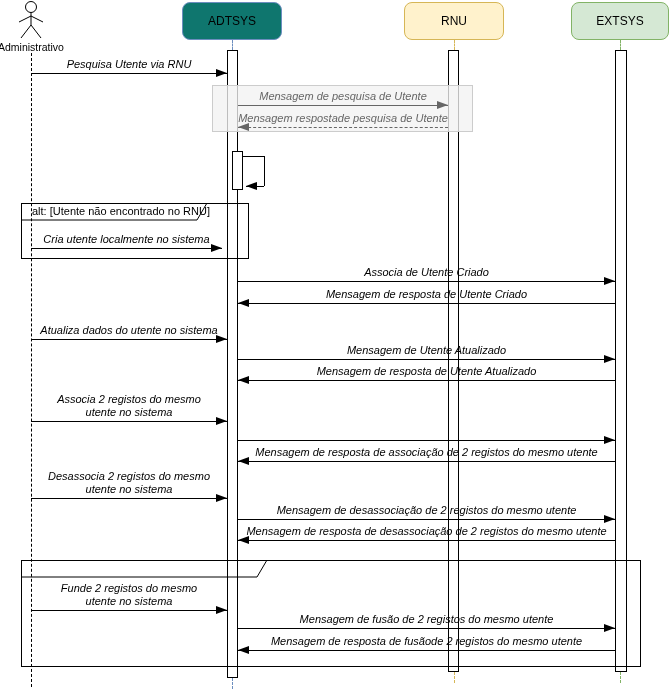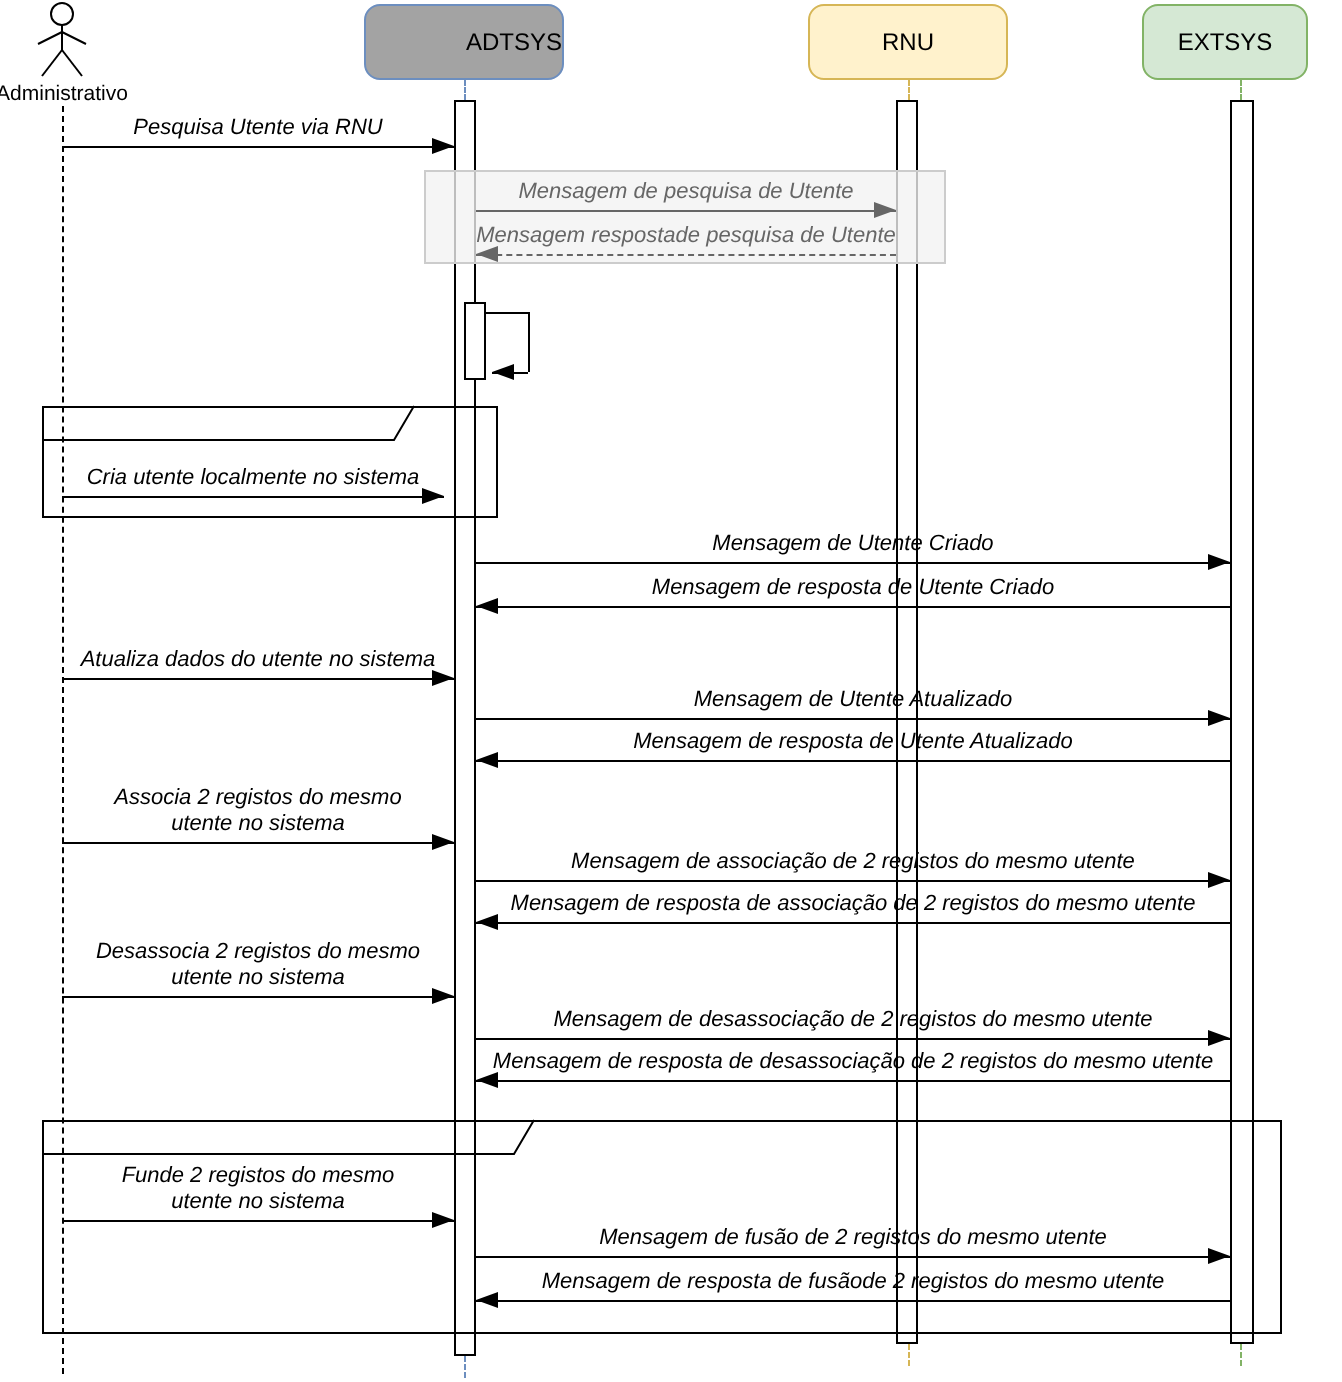--- a/index.html
+++ b/index.html
@@ -32,59 +32,59 @@
     <div class="abs" style="left: 615px; top: 50px; width: 12px; height: 622px; background: rgb(255, 255, 255); border: 1px solid rgb(0, 0, 0);"></div>
     <div class="abs" style="left: 232px; top: 151px; width: 11px; height: 39px; background: rgb(255, 255, 255); border: 1px solid rgb(0, 0, 0);"></div>
     <div class="abs" style="left: 243px; top: 156px; width: 21px; height: 0px; border-top: 1px solid rgb(0, 0, 0);"></div>
     <div class="abs" style="left: 264px; top: 156px; width: 0px; height: 30px; border-left: 1px solid rgb(0, 0, 0);"></div>
     <div class="abs" style="left: 246px; top: 186px; width: 18px; height: 0px; border-top: 1px solid rgb(0, 0, 0);"></div>
     <div class="abs" style="width: 0px; height: 0px; top: 182px; border-top: 4px solid transparent; border-bottom: 4px solid transparent; left: 246px; border-right: 11px solid rgb(0, 0, 0);"></div>
     <div class="abs" style="left: 21px; top: 203px; width: 228px; height: 56px; border: 1px solid rgb(0, 0, 0); background: transparent;"></div>
     <svg width="190" height="19" style="position: absolute; left: 21px; top: 203px; overflow: visible;">
       <polyline points="0,17 176,17 186,0" fill="none" stroke="#000000"></polyline>
     </svg>
+    <div class="abs frame-label" style="left: 32px; top: 204px;">alt: [Utente não encontrado no RNU]</div>
     <div class="abs" style="left: 21px; top: 560px; width: 620px; height: 107px; border: 1px solid rgb(0, 0, 0); background: transparent;"></div>
     <svg width="250" height="19" style="position: absolute; left: 21px; top: 560px; overflow: visible;">
       <polyline points="0,17 236,17 246,0" fill="none" stroke="#000000"></polyline>
     </svg>
     <div class="abs" style="left: 212px; top: 85px; width: 261px; height: 47px; background: rgba(242, 242, 242, 0.78); border: 1px solid rgb(204, 204, 204);"></div>
     <div class="abs" style="left: 31px; top: 73px; width: 196px; height: 0px; border-top: 1px solid rgb(0, 0, 0);"></div>
     <div class="abs" style="width: 0px; height: 0px; top: 69px; border-top: 4px solid transparent; border-bottom: 4px solid transparent; left: 216px; border-left: 11px solid rgb(0, 0, 0);"></div>
     <div class="abs msg-label" style="left: 11px; top: 58px; width: 236px; color: rgb(0, 0, 0);">Pesquisa Utente via RNU</div>
     <div class="abs" style="left: 238px; top: 105px; width: 210px; height: 0px; border-top: 1px solid rgb(102, 102, 102);"></div>
     <div class="abs" style="width: 0px; height: 0px; top: 101px; border-top: 4px solid transparent; border-bottom: 4px solid transparent; left: 437px; border-left: 11px solid rgb(102, 102, 102);"></div>
     <div class="abs msg-label" style="left: 218px; top: 90px; width: 250px; color: rgb(102, 102, 102);">Mensagem de pesquisa de Utente</div>
     <div class="abs" style="left: 238px; top: 127px; width: 210px; height: 0px; border-top: 1px dashed rgb(102, 102, 102);"></div>
     <div class="abs" style="width: 0px; height: 0px; top: 123px; border-top: 4px solid transparent; border-bottom: 4px solid transparent; left: 238px; border-right: 11px solid rgb(102, 102, 102);"></div>
     <div class="abs msg-label" style="left: 218px; top: 112px; width: 250px; color: rgb(102, 102, 102);">Mensagem respostade pesquisa de Utente</div>
     <div class="abs" style="left: 31px; top: 248px; width: 191px; height: 0px; border-top: 1px solid rgb(0, 0, 0);"></div>
     <div class="abs" style="width: 0px; height: 0px; top: 244px; border-top: 4px solid transparent; border-bottom: 4px solid transparent; left: 211px; border-left: 11px solid rgb(0, 0, 0);"></div>
     <div class="abs msg-label" style="left: 11px; top: 233px; width: 231px; color: rgb(0, 0, 0);">Cria utente localmente no sistema</div>
     <div class="abs" style="left: 238px; top: 281px; width: 377px; height: 0px; border-top: 1px solid rgb(0, 0, 0);"></div>
     <div class="abs" style="width: 0px; height: 0px; top: 277px; border-top: 4px solid transparent; border-bottom: 4px solid transparent; left: 604px; border-left: 11px solid rgb(0, 0, 0);"></div>
-    <div class="abs msg-label" style="left: 218px; top: 266px; width: 417px; color: rgb(0, 0, 0);">Mensagem de Utente Criado</div>
+    <div class="abs msg-label" style="left: 218px; top: 266px; width: 417px; color: rgb(0, 0, 0);">Associa de Utente Criado</div>
     <div class="abs" style="left: 238px; top: 303px; width: 377px; height: 0px; border-top: 1px solid rgb(0, 0, 0);"></div>
     <div class="abs" style="width: 0px; height: 0px; top: 299px; border-top: 4px solid transparent; border-bottom: 4px solid transparent; left: 238px; border-right: 11px solid rgb(0, 0, 0);"></div>
     <div class="abs msg-label" style="left: 218px; top: 288px; width: 417px; color: rgb(0, 0, 0); text-align: center;">Mensagem de resposta de Utente Criado</div>
     <div class="abs" style="left: 31px; top: 339px; width: 196px; height: 0px; border-top: 1px solid rgb(0, 0, 0);"></div>
     <div class="abs" style="width: 0px; height: 0px; top: 335px; border-top: 4px solid transparent; border-bottom: 4px solid transparent; left: 216px; border-left: 11px solid rgb(0, 0, 0);"></div>
     <div class="abs msg-label" style="left: 11px; top: 324px; width: 236px; color: rgb(0, 0, 0);">Atualiza dados do utente no sistema</div>
     <div class="abs" style="left: 238px; top: 359px; width: 377px; height: 0px; border-top: 1px solid rgb(0, 0, 0);"></div>
     <div class="abs" style="width: 0px; height: 0px; top: 355px; border-top: 4px solid transparent; border-bottom: 4px solid transparent; left: 604px; border-left: 11px solid rgb(0, 0, 0);"></div>
     <div class="abs msg-label" style="left: 218px; top: 344px; width: 417px; color: rgb(0, 0, 0);">Mensagem de Utente Atualizado</div>
     <div class="abs" style="left: 238px; top: 380px; width: 377px; height: 0px; border-top: 1px solid rgb(0, 0, 0);"></div>
     <div class="abs" style="width: 0px; height: 0px; top: 376px; border-top: 4px solid transparent; border-bottom: 4px solid transparent; left: 238px; border-right: 11px solid rgb(0, 0, 0);"></div>
     <div class="abs msg-label" style="left: 218px; top: 365px; width: 417px; color: rgb(0, 0, 0);">Mensagem de resposta de Utente Atualizado</div>
     <div class="abs" style="left: 31px; top: 421px; width: 196px; height: 0px; border-top: 1px solid rgb(0, 0, 0);"></div>
     <div class="abs" style="width: 0px; height: 0px; top: 417px; border-top: 4px solid transparent; border-bottom: 4px solid transparent; left: 216px; border-left: 11px solid rgb(0, 0, 0);"></div>
     <div class="abs msg-label" style="left: 11px; top: 393px; width: 236px; color: rgb(0, 0, 0);">Associa 2 registos do mesmo
 utente no sistema</div>
     <div class="abs" style="left: 238px; top: 440px; width: 377px; height: 0px; border-top: 1px solid rgb(0, 0, 0);"></div>
     <div class="abs" style="width: 0px; height: 0px; top: 436px; border-top: 4px solid transparent; border-bottom: 4px solid transparent; left: 604px; border-left: 11px solid rgb(0, 0, 0);"></div>
-    <div class="abs msg-label" style="left: 218px; top: 425px; width: 417px; color: rgb(0, 0, 0);">Mensagem de associação de 2 registos do mesmo utente</div>
     <div class="abs" style="left: 238px; top: 461px; width: 377px; height: 0px; border-top: 1px solid rgb(0, 0, 0);"></div>
     <div class="abs" style="width: 0px; height: 0px; top: 457px; border-top: 4px solid transparent; border-bottom: 4px solid transparent; left: 238px; border-right: 11px solid rgb(0, 0, 0);"></div>
     <div class="abs msg-label" style="left: 218px; top: 446px; width: 417px; color: rgb(0, 0, 0);">Mensagem de resposta de associação de 2 registos do mesmo utente</div>
     <div class="abs" style="left: 31px; top: 498px; width: 196px; height: 0px; border-top: 1px solid rgb(0, 0, 0);"></div>
     <div class="abs" style="width: 0px; height: 0px; top: 494px; border-top: 4px solid transparent; border-bottom: 4px solid transparent; left: 216px; border-left: 11px solid rgb(0, 0, 0);"></div>
     <div class="abs msg-label" style="left: 11px; top: 470px; width: 236px; color: rgb(0, 0, 0);">Desassocia 2 registos do mesmo
 utente no sistema</div>
     <div class="abs" style="left: 238px; top: 519px; width: 377px; height: 0px; border-top: 1px solid rgb(0, 0, 0);"></div>
     <div class="abs" style="width: 0px; height: 0px; top: 515px; border-top: 4px solid transparent; border-bottom: 4px solid transparent; left: 604px; border-left: 11px solid rgb(0, 0, 0);"></div>
     <div class="abs msg-label" style="left: 218px; top: 504px; width: 417px; color: rgb(0, 0, 0);">Mensagem de desassociação de 2 registos do mesmo utente</div>
@@ -103,22 +103,22 @@
     <div class="abs msg-label" style="left: 218px; top: 635px; width: 417px; color: rgb(0, 0, 0);">Mensagem de resposta de fusãode 2 registos do mesmo utente</div>
     <svg width="38" height="40" viewBox="0 0 38 40" style="position: absolute; left: 13px; top: 0px;">
       <circle cx="18" cy="7" r="5.5" fill="none" stroke="#000000"></circle>
       <line x1="18" y1="12.5" x2="18" y2="25" stroke="#000000"></line>
       <line x1="18" y1="16" x2="6" y2="22" stroke="#000000"></line>
       <line x1="18" y1="16" x2="30" y2="22" stroke="#000000"></line>
       <line x1="18" y1="25" x2="8" y2="38" stroke="#000000"></line>
       <line x1="18" y1="25" x2="28" y2="38" stroke="#000000"></line>
     </svg>
     <div class="abs" style="left: -14px; top: 41px; width: 90px; text-align: center; font-size: 10.5px;">Administrativo</div>
-    <div class="abs pbox" style="left: 182px; top: 2px; width: 100px; height: 38px; background: #a3a3a3; border-color: rgb(108, 142, 191); justify-content: flex-end;">
+    <div class="abs pbox" style="left: 182px; top: 2px; width: 100px; height: 38px; background: #0f766e; border-color: rgb(108, 142, 191);">
       <span>ADTSYS</span>
     </div>
     <div class="abs pbox" style="left: 404px; top: 2px; width: 100px; height: 38px; background: rgb(255, 242, 204); border-color: rgb(214, 182, 86);">
       <span>RNU</span>
     </div>
-    <div class="abs pbox" style="left: 571px; top: 2px; width: 83px; height: 38px; background: rgb(213, 232, 212); border-color: rgb(130, 179, 102);">
+    <div class="abs pbox" style="left: 571px; top: 2px; width: 98px; height: 38px; background: rgb(213, 232, 212); border-color: rgb(130, 179, 102);">
       <span>EXTSYS</span>
     </div>
   </div>
 
 </body></html>

